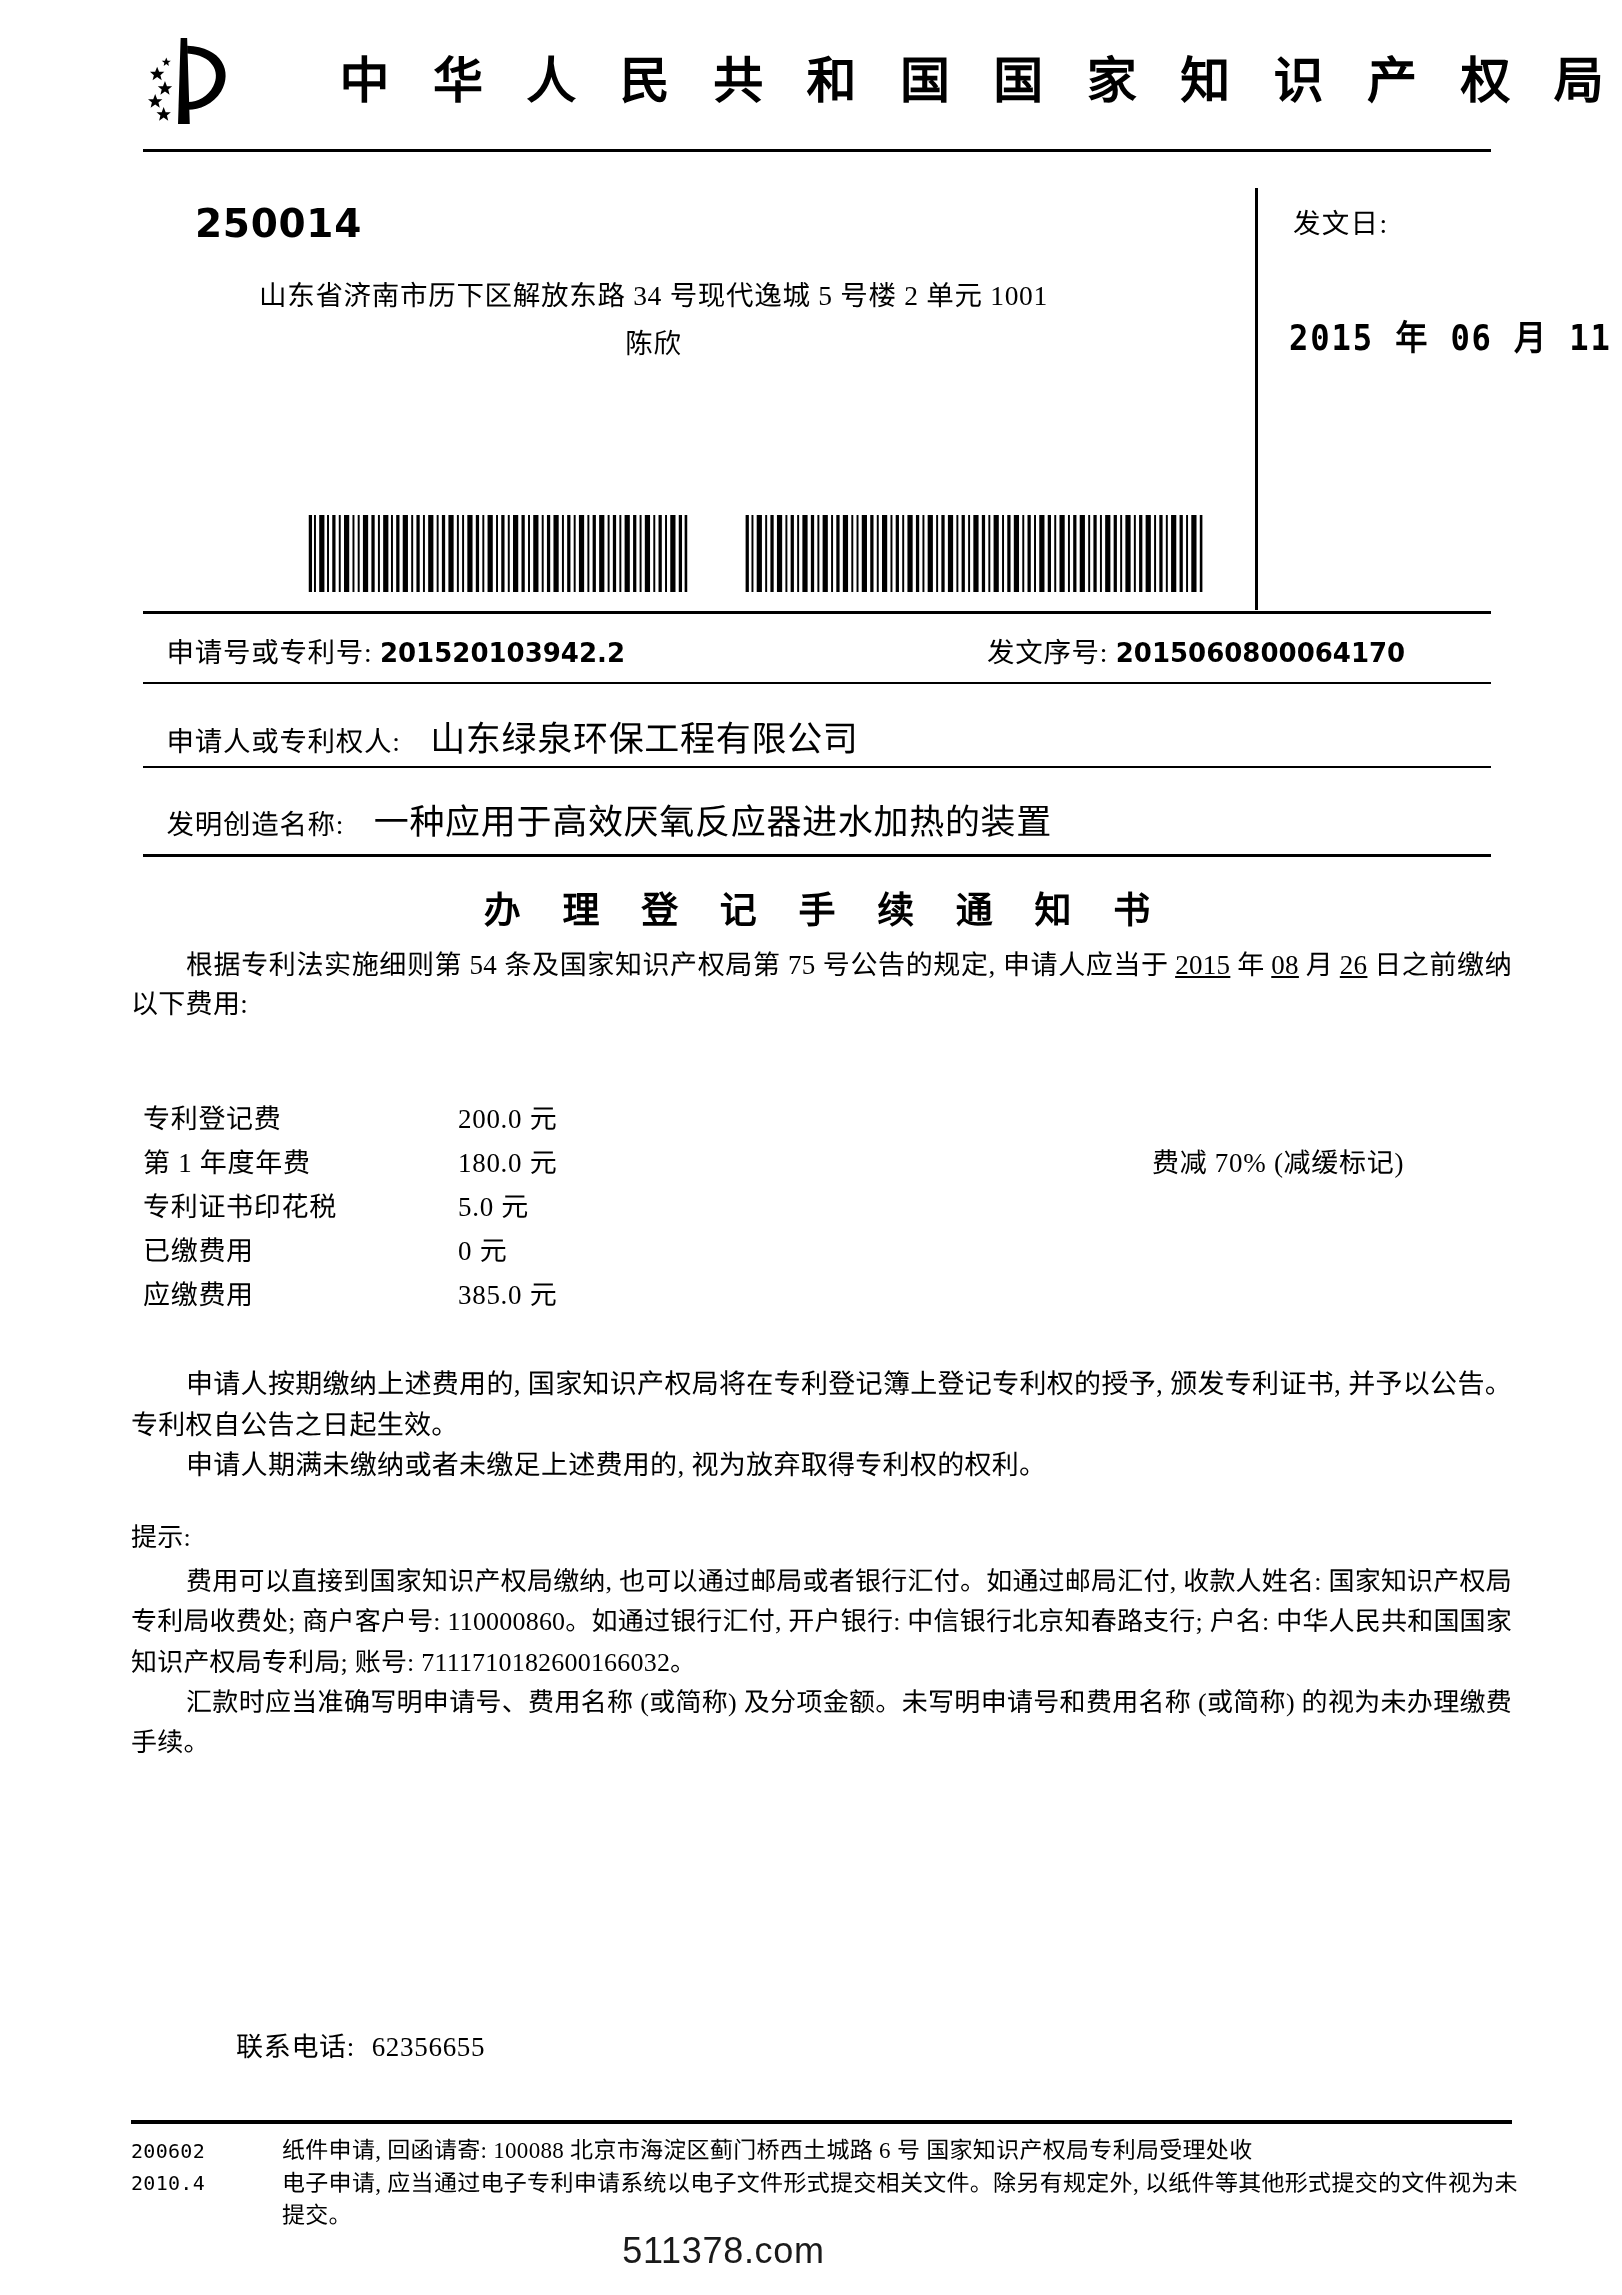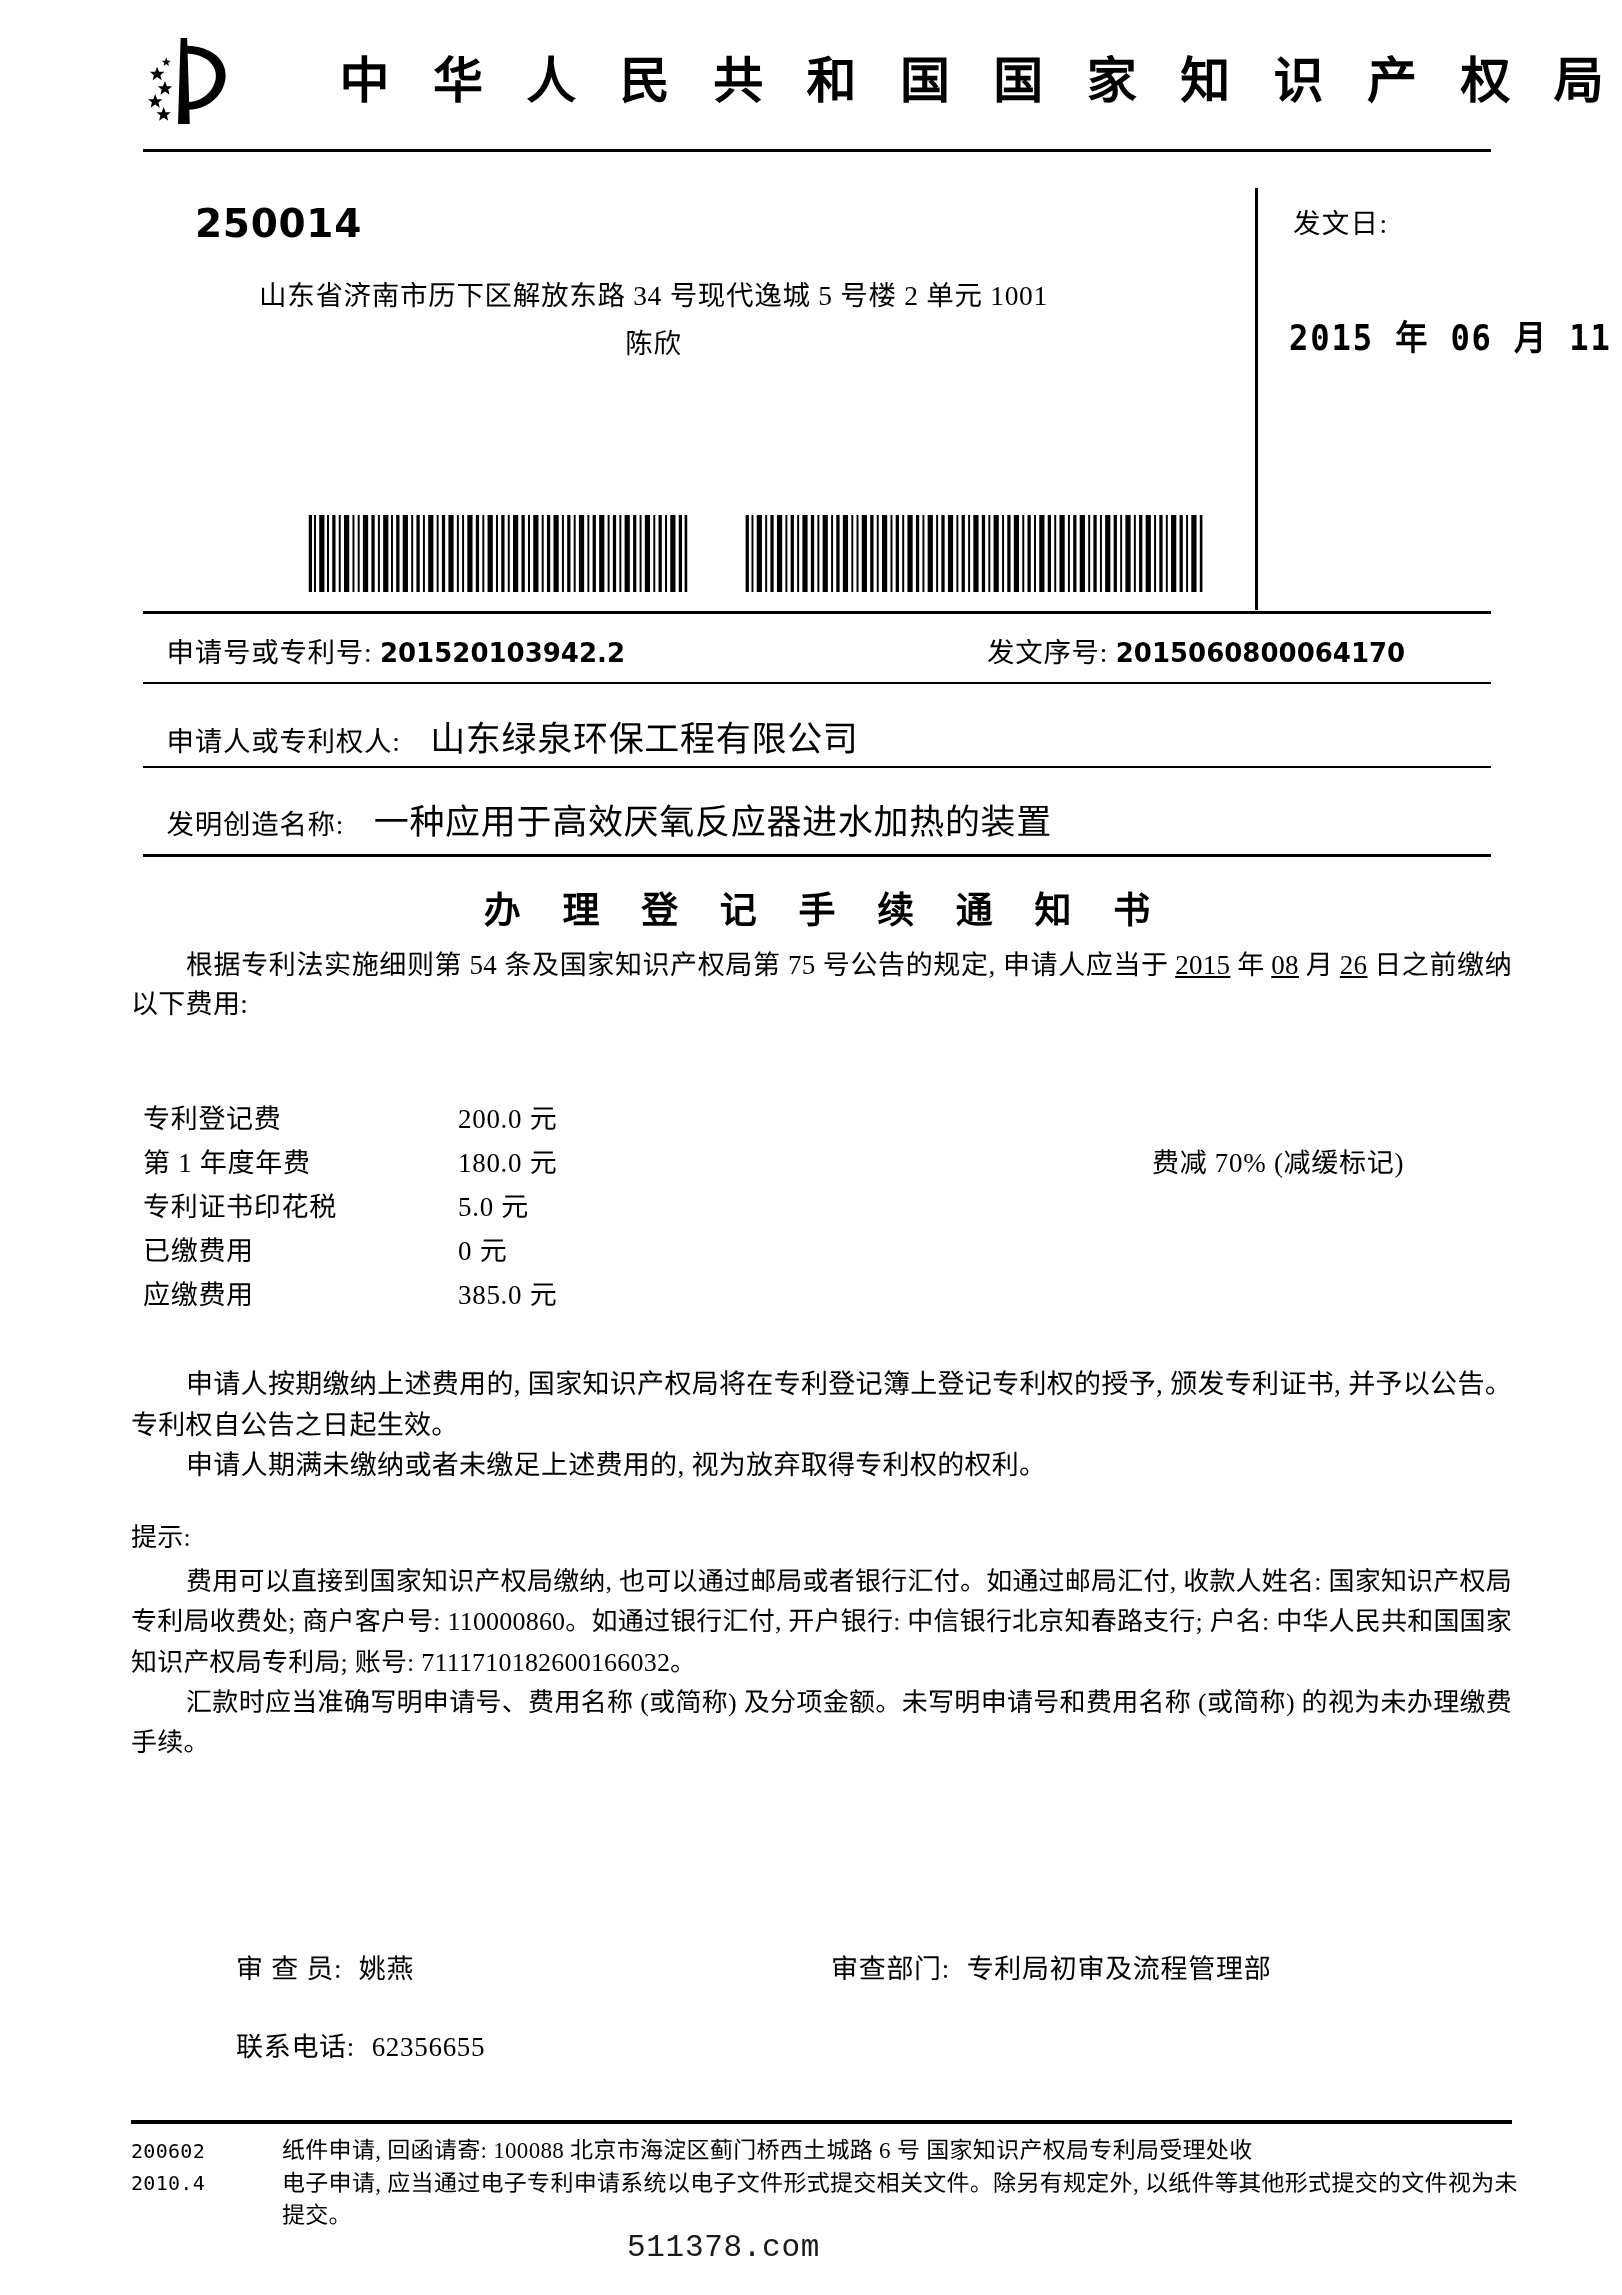--- a/index.html
+++ b/index.html
@@ -324,22 +324,22 @@
     width: 1243px;
   }
   .footer-text p { margin: 0; }
 
   .watermark {
     position: absolute;
     left: 0;
     top: 2230px;
     width: 1447px;
     text-align: center;
-    font-family: Liberation Mono, monospace;
-    font-size: 31px;
+    font-family: Liberation Sans, sans-serif;
+    font-size: 36px;
     color: #1a1a1a;
     letter-spacing: 0.7px;
   }
 </style>
 </head>
 <body>
 
 <div class="page">
 
   <div class="masthead">
@@ -585,28 +585,20 @@
     <p class="para">申请人按期缴纳上述费用的, 国家知识产权局将在专利登记簿上登记专利权的授予, 颁发专利证书, 并予以公告。专利权自公告之日起生效。</p>
     <p class="para">申请人期满未缴纳或者未缴足上述费用的, 视为放弃取得专利权的权利。</p>
   </div>
 
   <div class="tips-block">
     <p class="para noindent tips-label">提示:</p>
     <p class="para">费用可以直接到国家知识产权局缴纳, 也可以通过邮局或者银行汇付。如通过邮局汇付, 收款人姓名: 国家知识产权局专利局收费处; 商户客户号: 110000860。如通过银行汇付, 开户银行: 中信银行北京知春路支行; 户名: 中华人民共和国国家知识产权局专利局; 账号: 7111710182600166032。</p>
     <p class="para">汇款时应当准确写明申请号、费用名称 (或简称) 及分项金额。未写明申请号和费用名称 (或简称) 的视为未办理缴费手续。</p>
   </div>
 
-  <div class="sig">
-    <span>审  查  员:</span>
-    <span style="margin-left:9.2px;">姚燕</span>
-    <span class="dept">
-      <span>审查部门:</span>
-      <span style="margin-left:9.2px;">专利局初审及流程管理部</span>
-    </span>
-  </div>
 
   <div class="phone">
     <span>联系电话:</span>
     <span style="margin-left:9.2px;">62356655</span>
   </div>
 
   <div class="rule-footer"></div>
   <div class="footer">
     <div class="footer-codes">
       <div>200602</div>

